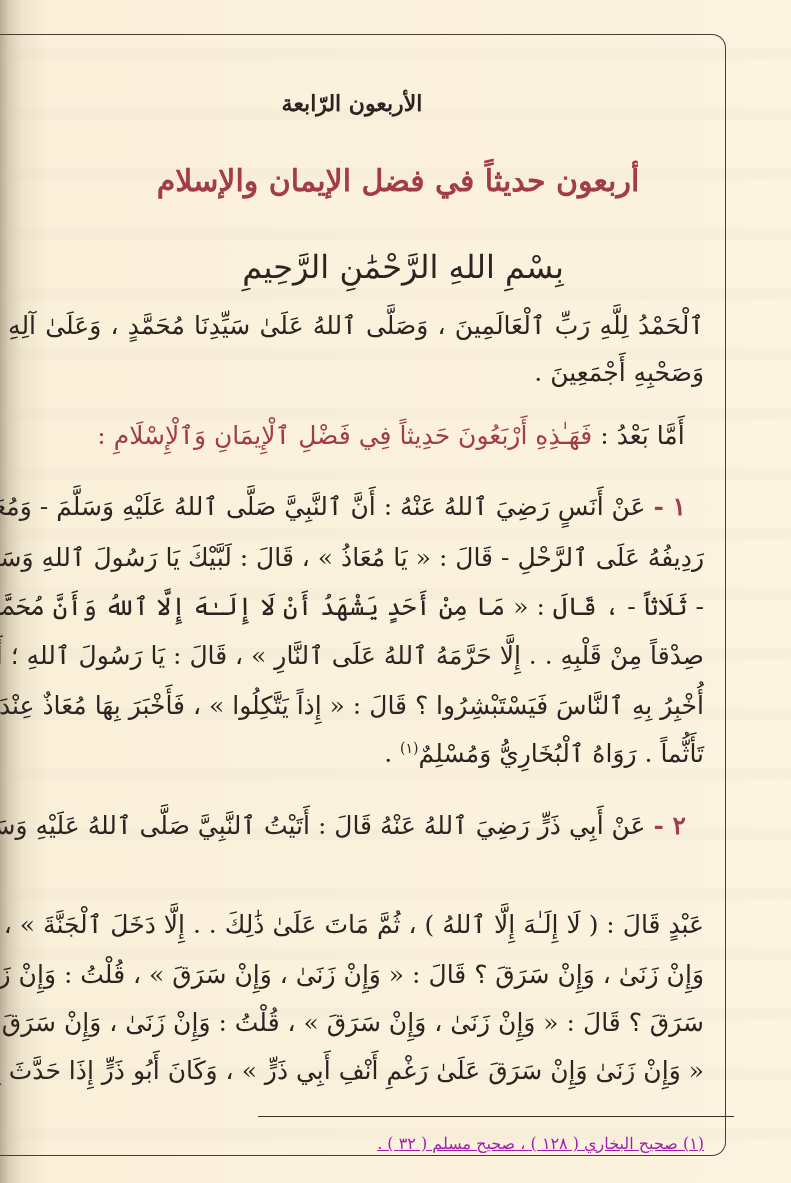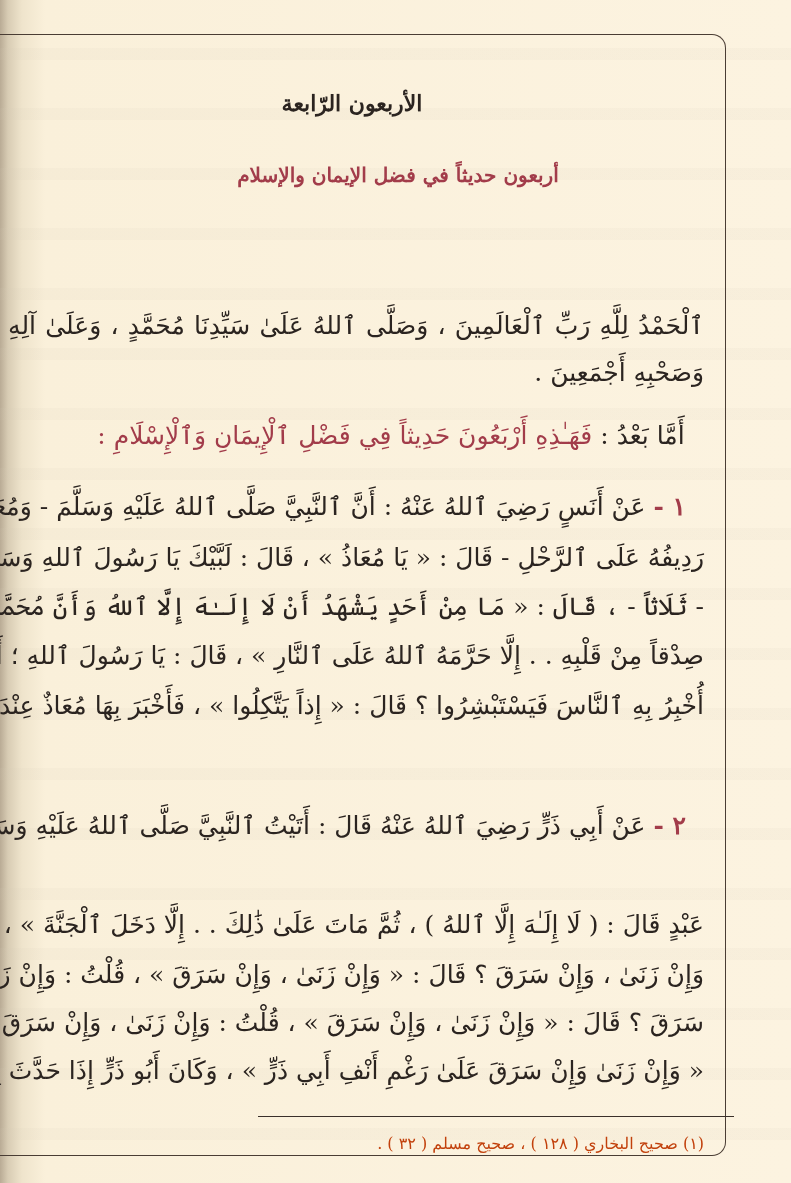--- a/index.html
+++ b/index.html
@@ -56,21 +56,21 @@
       color: #2b2420;
       padding-left: 112px;
       box-sizing: border-box;
     }
     .book-title {
       position: absolute;
       top: 163px;
       left: 0;
       width: 726px;
       text-align: center;
-      font-size: 20px;
+      font-size: 30px;
       font-weight: bold;
       color: #a23c4a;
       padding-left: 70px;
       box-sizing: border-box;
     }
     .basmala {
       position: absolute;
       top: 248px;
       left: 0;
       width: 726px;
@@ -105,52 +105,58 @@
       width: 476px;
       top: 1116px;
       height: 0;
       border-top: 1.3px solid #3a302a;
     }
     .footnote {
       position: absolute;
       right: 22px;
       top: 1134px;
       font-size: 16px;
-      color: #c2410c;
+      color: #a21caf;
       white-space: nowrap;
+      text-decoration: underline;
     }
   </style>
 </head>
 <body>
 
 <div class="page-bg"></div>
 <div class="ghost"></div>
 <div class="frame"></div>
 
 <div class="content">
 
   <div class="series-title">الأربعون الرّابعة</div>
   <div class="book-title">أربعون حديثاً في فضل الإيمان والإسلام</div>
+  <div class="basmala">بِسْمِ اللهِ الرَّحْمَٰنِ الرَّحِيمِ</div>
 
   <div class="line last" style="top:360px;">وَصَحْبِهِ أَجْمَعِينَ .</div>
   <div class="line" style="top:313px;">ٱلْحَمْدُ لِلَّهِ رَبِّ ٱلْعَالَمِينَ ، وَصَلَّى ٱللهُ عَلَىٰ سَيِّدِنَا مُحَمَّدٍ ، وَعَلَىٰ آلِهِ</div>
 
   <div class="line centered" style="top:414px; padding-left:70px;margin-top:9px;">
     <span>أَمَّا بَعْدُ :</span>
     <span class="maroon">فَهَـٰذِهِ أَرْبَعُونَ حَدِيثاً فِي فَضْلِ ٱلْإِيمَانِ وَٱلْإِسْلَامِ :</span>
   </div>
 
   <div class="line" style="top:494px; right:40px;">
     <span class="num">١ -</span>
     <span>عَنْ أَنَسٍ رَضِيَ ٱللهُ عَنْهُ : أَنَّ ٱلنَّبِيَّ صَلَّى ٱللهُ عَلَيْهِ وَسَلَّمَ - وَمُعَاذٌ</span>
   </div>
   <div class="line" style="top:545px;">رَدِيفُهُ عَلَى ٱلرَّحْلِ - قَالَ : « يَا مُعَاذُ » ، قَالَ : لَبَّيْكَ يَا رَسُولَ ٱللهِ وَسَعْدَيْكَ</div>
   <div class="line" style="top:594px;">- ثَلَاثاً - ، قَالَ : « مَا مِنْ أَحَدٍ يَشْهَدُ أَنْ لَا إِلَـٰهَ إِلَّا ٱللهُ وَأَنَّ مُحَمَّداً رَسُولُ ٱللهِ</div>
   <div class="line" style="top:643px;">صِدْقاً مِنْ قَلْبِهِ . . إِلَّا حَرَّمَهُ ٱللهُ عَلَى ٱلنَّارِ » ، قَالَ : يَا رَسُولَ ٱللهِ ؛ أَفَلَا</div>
   <div class="line" style="top:693px;">أُخْبِرُ بِهِ ٱلنَّاسَ فَيَسْتَبْشِرُوا ؟ قَالَ : « إِذاً يَتَّكِلُوا » ، فَأَخْبَرَ بِهَا مُعَاذٌ عِنْدَ مَوْتِهِ</div>
+  <div class="line last" style="top:741px;">
+    <span>تَأَثُّماً . رَوَاهُ ٱلْبُخَارِيُّ وَمُسْلِمٌ</span><span class="sup">(١)</span>
+    <span>.</span>
+  </div>
 
   <div class="line" style="top:813px; right:40px;">
     <span class="num">٢ -</span>
     <span>عَنْ أَبِي ذَرٍّ رَضِيَ ٱللهُ عَنْهُ قَالَ : أَتَيْتُ ٱلنَّبِيَّ صَلَّى ٱللهُ عَلَيْهِ وَسَلَّمَ</span>
   </div>
   <div class="line" style="top:912px;">عَبْدٍ قَالَ : ( لَا إِلَـٰهَ إِلَّا ٱللهُ ) ، ثُمَّ مَاتَ عَلَىٰ ذَٰلِكَ . . إِلَّا دَخَلَ ٱلْجَنَّةَ » ، قُلْتُ :</div>
   <div class="line" style="top:962px;">وَإِنْ زَنَىٰ ، وَإِنْ سَرَقَ ؟ قَالَ : « وَإِنْ زَنَىٰ ، وَإِنْ سَرَقَ » ، قُلْتُ : وَإِنْ زَنَىٰ ، وَإِنْ</div>
   <div class="line" style="top:1010px;">سَرَقَ ؟ قَالَ : « وَإِنْ زَنَىٰ ، وَإِنْ سَرَقَ » ، قُلْتُ : وَإِنْ زَنَىٰ ، وَإِنْ سَرَقَ ؟ قَالَ :</div>
   <div class="line" style="top:1058px;">« وَإِنْ زَنَىٰ وَإِنْ سَرَقَ عَلَىٰ رَغْمِ أَنْفِ أَبِي ذَرٍّ » ، وَكَانَ أَبُو ذَرٍّ إِذَا حَدَّثَ بِهَـٰذَا . .</div>
 

